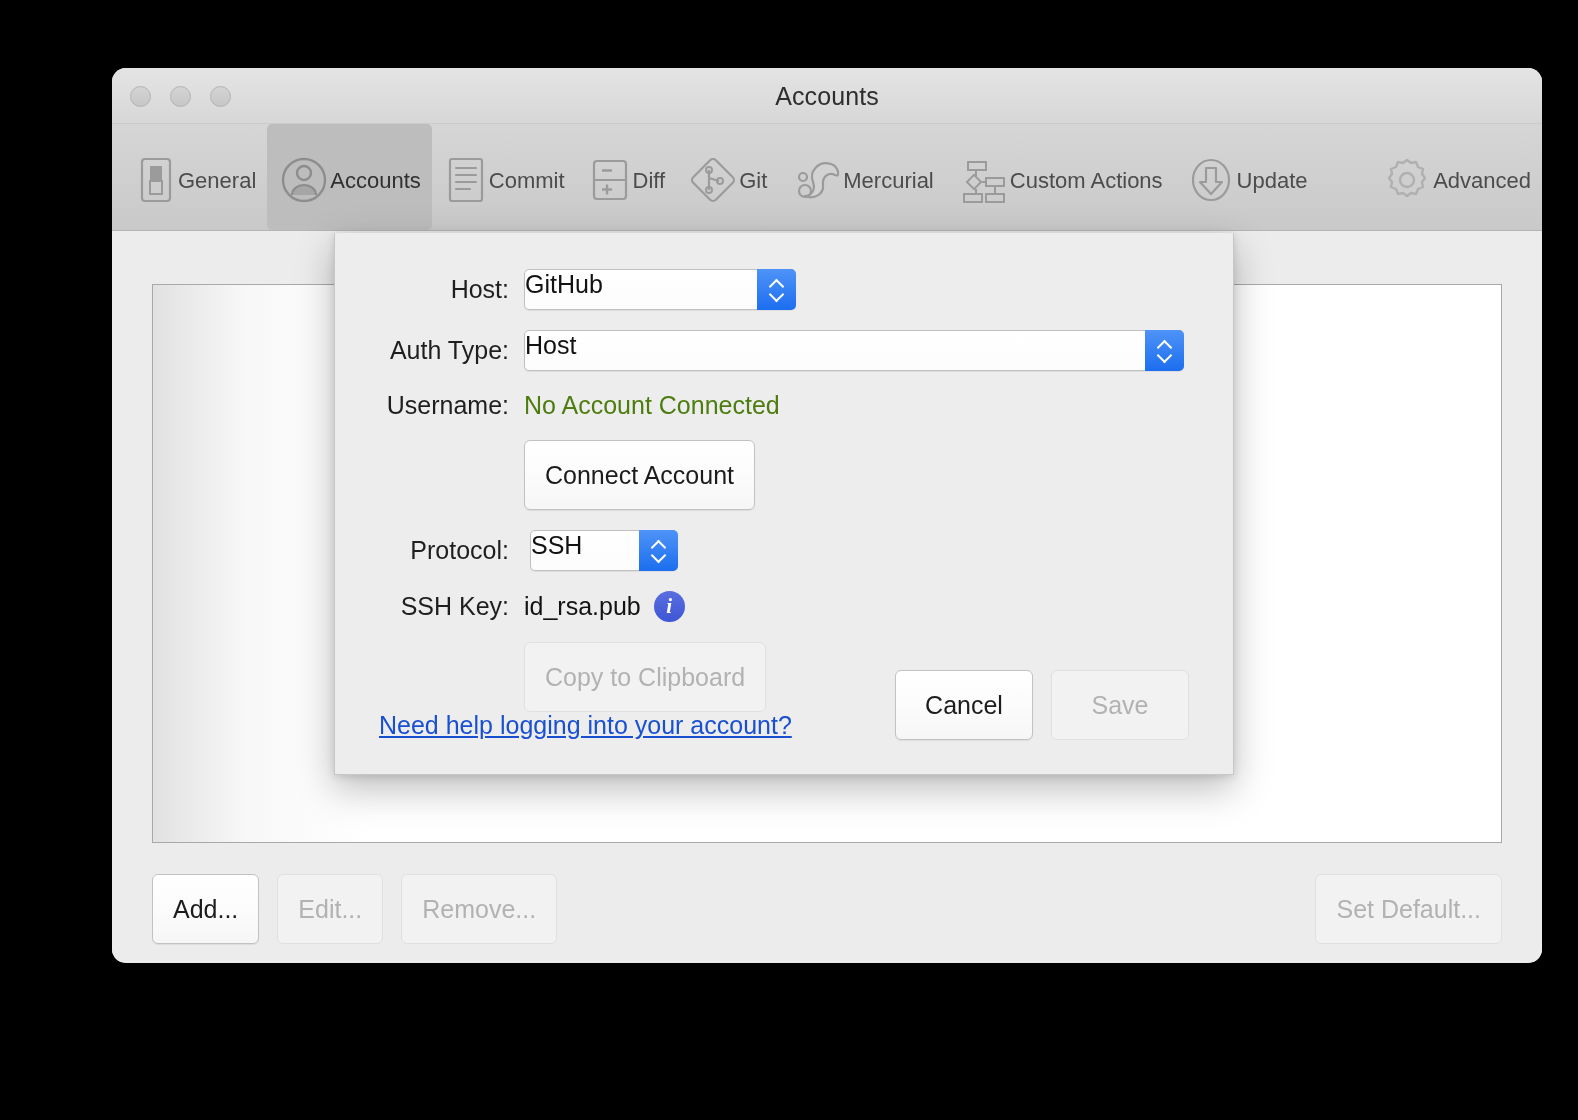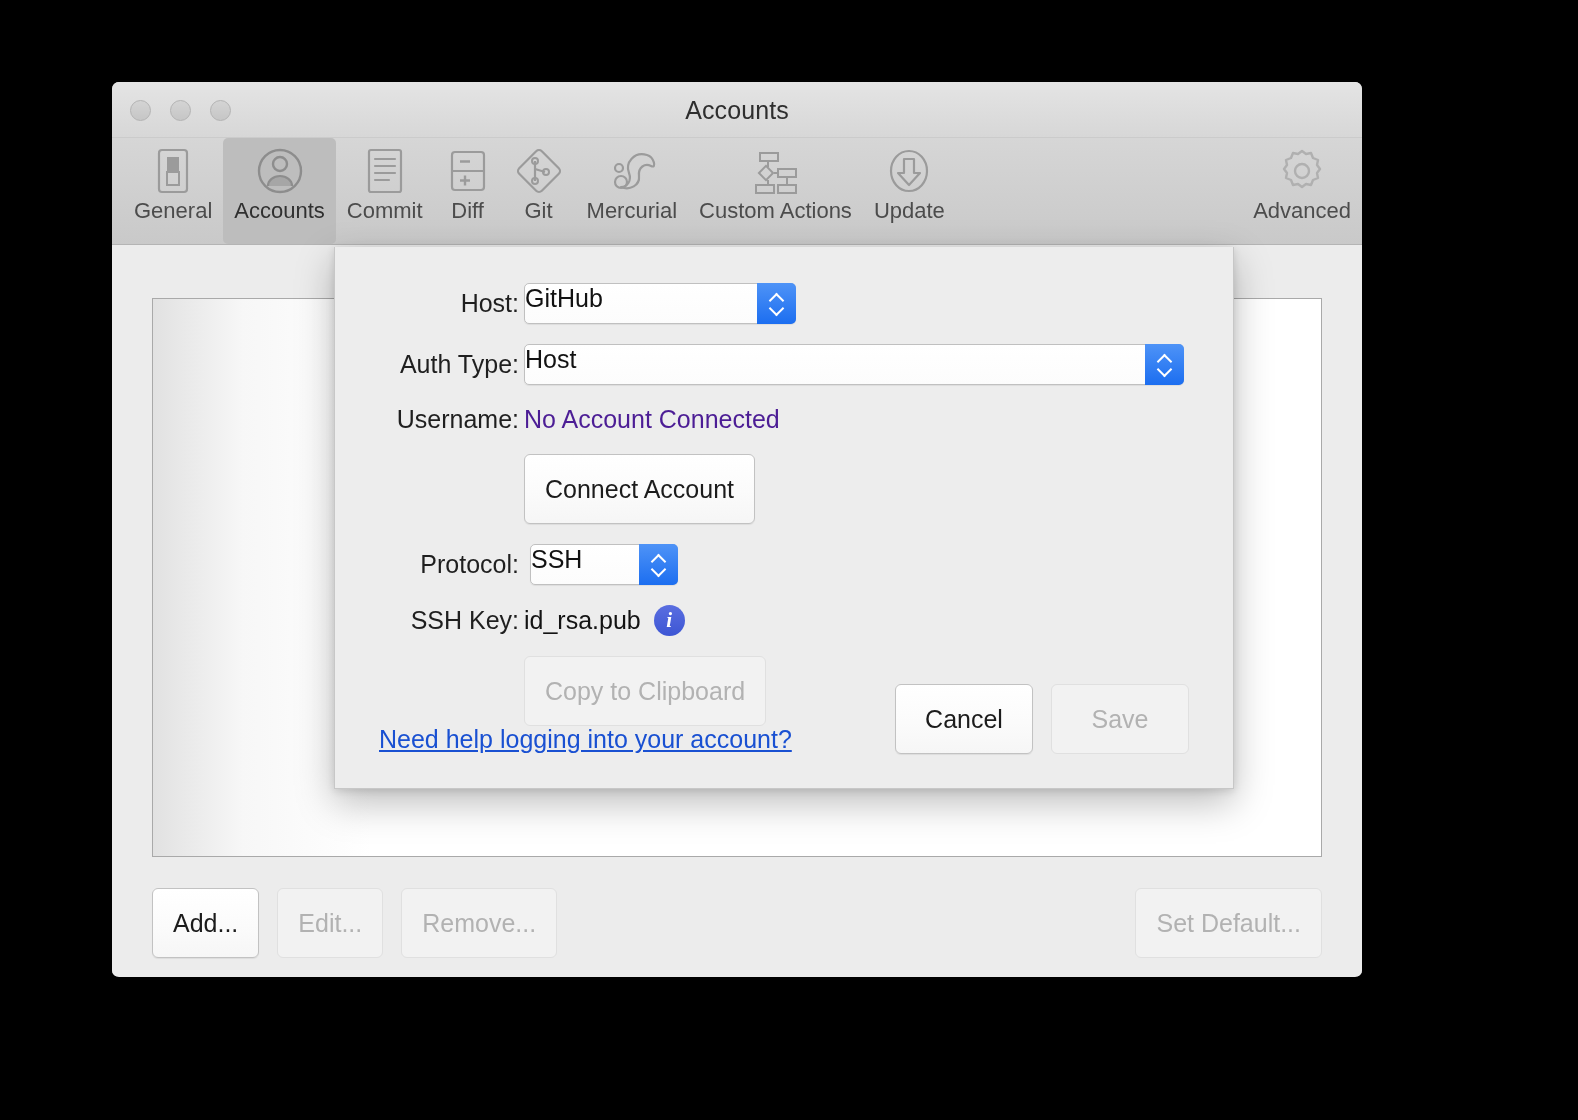--- a/index.html
+++ b/index.html
@@ -9,25 +9,25 @@
     height: 1120px;
     background: #000000;
     font-family: "Liberation Sans", sans-serif;
     overflow: hidden;
   }
 
   
   .window {
     position: absolute;
     left: 112px;
-    top: 82px;
-    width: 1250px;
+    top: 68px;
+    width: 1430px;
     height: 895px;
     background: #ececec;
-    border-radius: 7px;
+    border-radius: 14px;
     overflow: hidden;
     box-shadow: 0 10px 40px rgba(0,0,0,0.55);
   }
 
   
   .titlebar {
     position: relative;
     height: 56px;
     background: linear-gradient(to bottom, #e4e4e4 0%, #d7d7d7 100%);
     border-bottom: 1px solid #cbcbcb;
@@ -69,21 +69,21 @@
     align-items: flex-start;
     height: 100%;
   }
   .tb-item {
     position: relative;
     width: auto;
     min-width: 68px;
     padding: 6px 11px 0 11px;
     height: 100%;
     display: flex;
-    flex-direction: column;
+    flex-direction: row;
     align-items: center;
     border-radius: 5px;
     cursor: default;
   }
   .tb-item.selected { background: #bdbdbd; }
   .tb-icon {
     height: 54px;
     display: flex;
     align-items: center;
     justify-content: center;
@@ -171,21 +171,21 @@
     padding: 36px 0 0 0;
   }
   .row {
     display: flex;
     align-items: center;
     margin-bottom: 20px;
   }
   .row-label {
     width: 189px;
     text-align: right;
-    padding-right: 5px;
+    padding-right: 15px;
     font-size: 25px;
     color: #1f1f1f;
     white-space: nowrap;
   }
   .row-field { display: flex; align-items: center; }
 
   
   .popup {
     position: relative;
     display: inline-flex;
@@ -233,21 +233,21 @@
   }
   .chev.down::before {
     top: -2px;
     border-left: none; border-top: none;
     border-right: 2.4px solid #fff;
     border-bottom: 2.4px solid #fff;
   }
 
   .static-text {
     font-size: 25px;
-    color: #4c1d95;
+    color: #4d7c0f;
   }
   .value-text {
     font-size: 25px;
     color: #131313;
   }
 
   .info-icon {
     display: inline-flex;
     align-items: center;
     justify-content: center;

